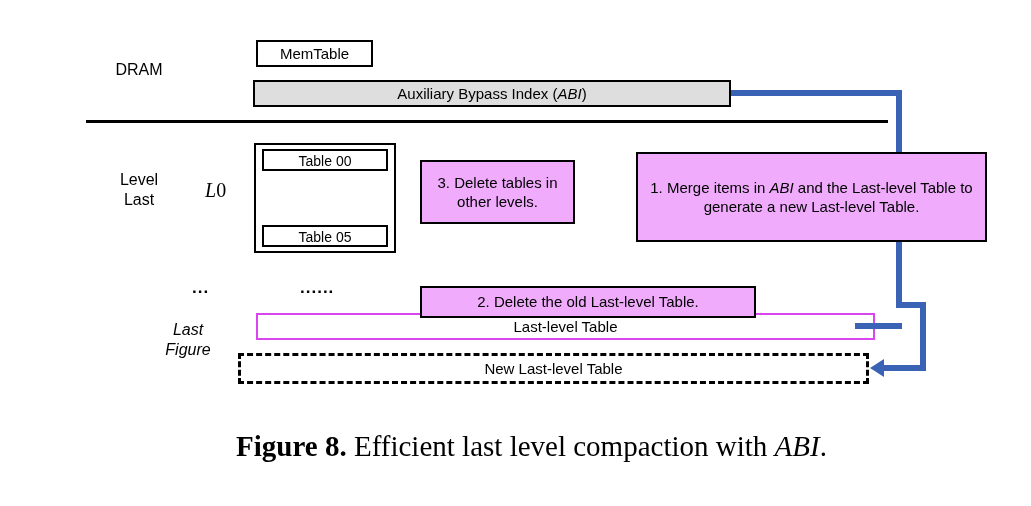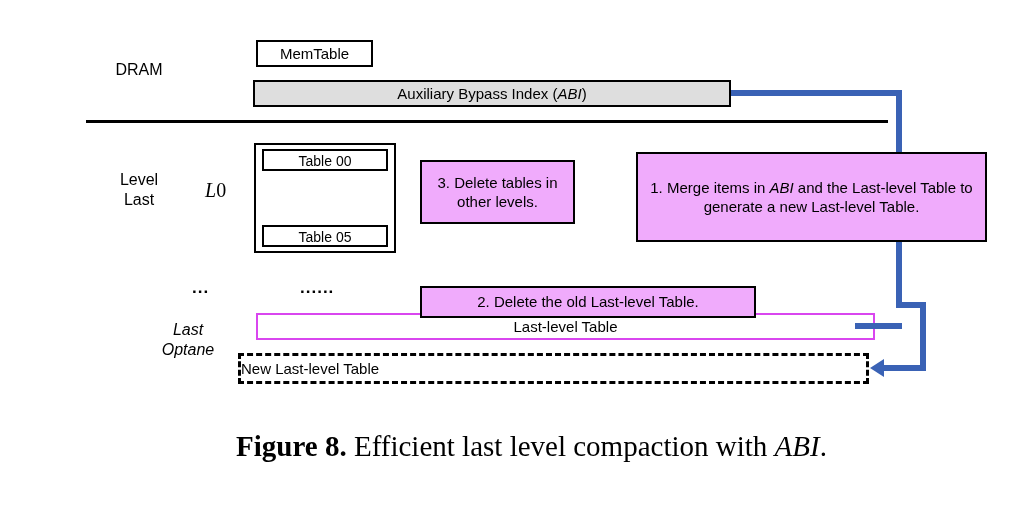--- a/index.html
+++ b/index.html
@@ -114,21 +114,21 @@
     margin-left: 18px;
   }
   #newlastlevel-box {
     position: absolute;
     left: 238px; top: 353px; width: 631px; height: 31px;
     box-sizing: border-box;
     border: 3px dashed #000000;
     background: transparent;
     display: flex;
     align-items: center;
-    justify-content: flex-start;
+    justify-content: center;
     font-size: 15px;
     color: #000;
   }
 
   
   #divider {
     position: absolute;
     left: 86px; top: 120px; width: 802px; height: 0;
     border-top: 3px solid #000000;
   }
@@ -180,21 +180,21 @@
 
   <div class="tier-label" style="left:99px; top:170px; width:80px;">
     <div>Level</div>
     <div>Last</div>
   </div>
 
   <div class="level-italic" style="left:205px; top:179px;"><span class="it">L</span><span style="font-style:normal;">0</span></div>
 
   <div class="tier-label" style="left:150px; top:320px; width:76px;font-style:italic;">
     <div>Last</div>
-    <div>Optane</div>
+    <div>Figure</div>
   </div>
 
   <div class="box" id="abi-box">
     <span><span>Auxiliary Bypass Index (</span><span class="it">ABI</span><span>)</span></span>
   </div>
 
   <div class="box" id="memtable-box">
     <span>MemTable</span>
   </div>
 

